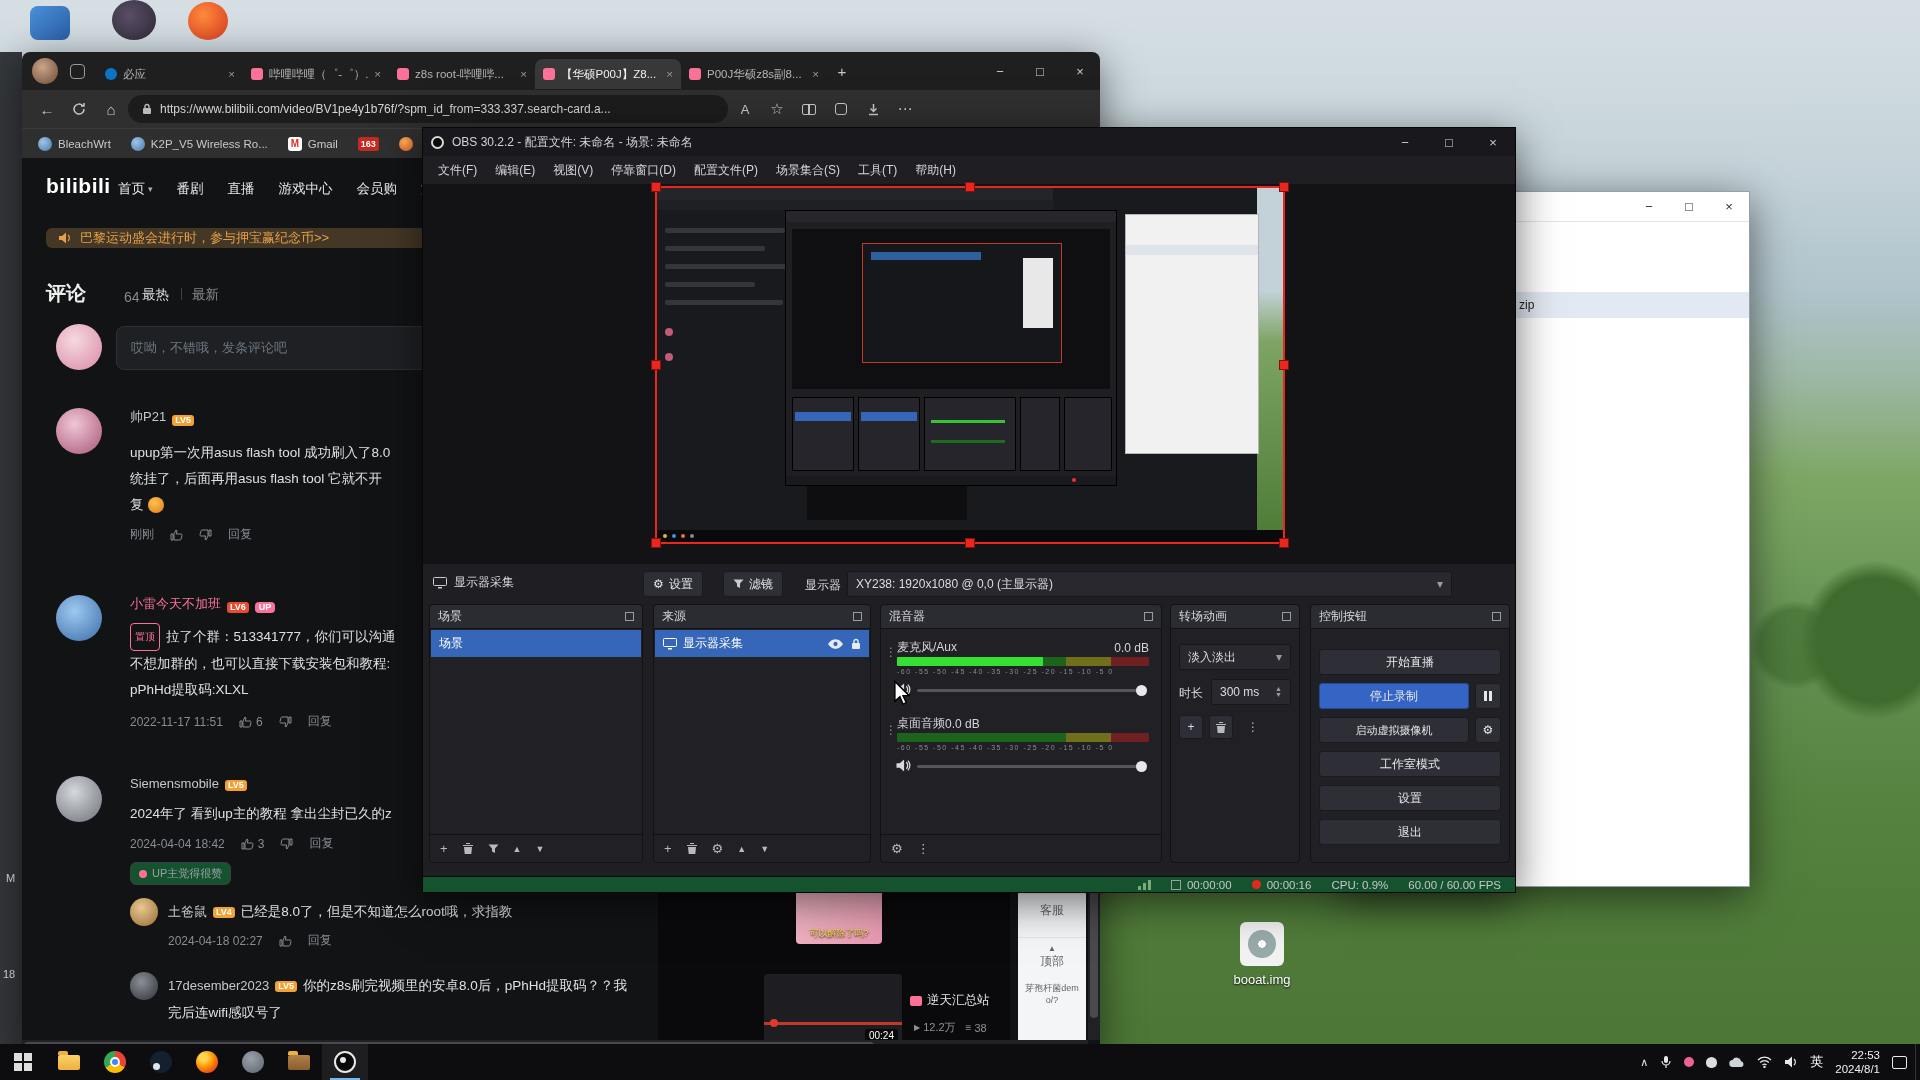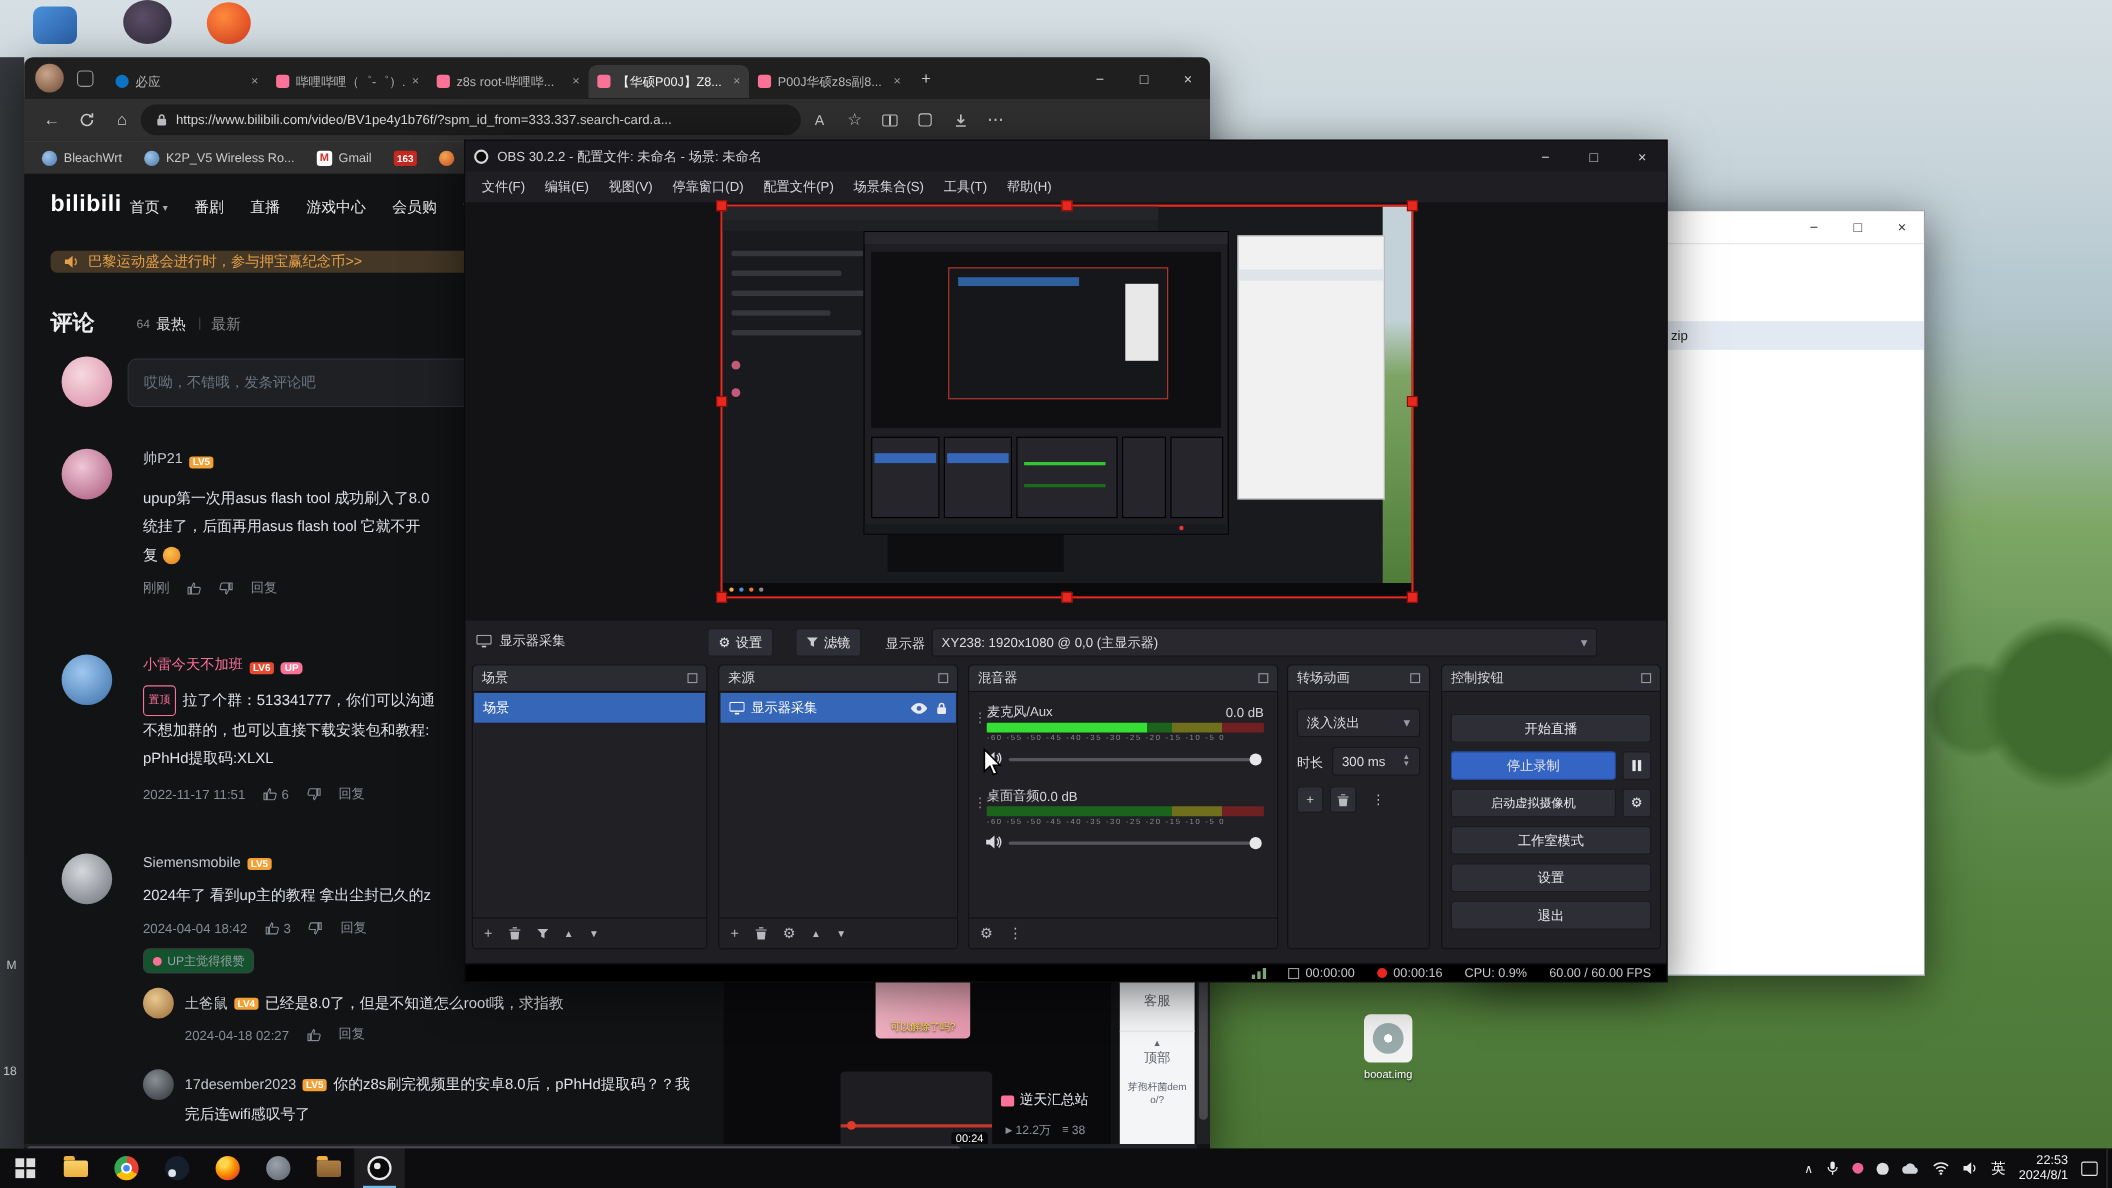--- a/index.html
+++ b/index.html
@@ -5,21 +5,21 @@
 *{box-sizing:border-box;margin:0;padding:0}
 html,body{width:1920px;height:1080px;overflow:hidden}
 body{font-family:"Liberation Sans","DejaVu Sans",sans-serif;font-size:12px;color:#ddd;position:relative;background:#9ab}
 .a{position:absolute}
 .f{display:flex;align-items:center}
 
 #wall{position:absolute;inset:0;background:linear-gradient(180deg,#d6dfe4 0%,#c6d4da 15%,#b0c4cb 27%,#9db8a6 35%,#7ea765 44%,#669355 58%,#55823f 75%,#4a7434 100%)}
 .tree{position:absolute;border-radius:50%;background:radial-gradient(ellipse at center,#3f6b2e 0 55%,rgba(63,107,46,0) 70%)}
 
 .dicon{position:absolute}
-.dlabel{position:absolute;color:#fff;font-size:10px;text-align:center;text-shadow:0 1px 2px #000}
+.dlabel{position:absolute;color:#fff;font-size:13px;text-align:center;text-shadow:0 1px 2px #000}
 #sliver{position:absolute;left:0;top:52px;width:22px;height:992px;background:#35383c;z-index:3;color:#e0e0e0;font-size:11px}
 
 .window{position:absolute;box-shadow:0 10px 40px rgba(0,0,0,.55)}
 
 #browser{left:22px;top:52px;width:1078px;height:1000px;background:#1f1f1f;border-radius:8px 8px 0 0;z-index:10}
 #tabstrip{height:38px;display:flex;align-items:center;padding-left:10px}
 .tab{height:30px;width:146px;margin-top:6px;border-radius:8px 8px 0 0;display:flex;align-items:center;gap:6px;padding:0 8px;color:#b5b5b5;font-size:11.5px}
 .tab.active{background:#383838;color:#f0f0f0}
 .fav{width:12px;height:12px;border-radius:3px;background:#fb7299;flex:none}
 .fav.bing{border-radius:50%;background:#0b74c4}
@@ -71,21 +71,21 @@
 .ptool{position:absolute;left:0;right:0;bottom:0;height:28px;border-top:1px solid #121215;display:flex;align-items:center;gap:14px;padding:0 10px;color:#b9b9bf;font-size:13px}
 .selrow{position:absolute;left:1px;right:1px;top:25px;height:27px;background:#3566b8;color:#fff;display:flex;align-items:center;gap:6px;padding:0 8px;font-size:12px}
 .obtn{position:absolute;left:8px;right:8px;height:26px;background:#2e2e36;border:1px solid #1a1a20;border-radius:3px;color:#e6e6ea;display:flex;align-items:center;justify-content:center;font-size:12px}
 .obtn.blue{background:#3465c4;border-color:#24499a}
 .sq{position:absolute;right:8px;width:26px;height:26px;background:#2e2e36;border:1px solid #1a1a20;border-radius:3px;display:flex;align-items:center;justify-content:center;color:#e6e6ea}
 .meter1{position:absolute;left:16px;right:12px;height:9px;border-radius:1px;background:linear-gradient(90deg,#35e035 0 58%,#1c641c 58% 67%,#70701c 67% 85%,#702020 85% 100%)}
 .meter2{position:absolute;left:16px;right:12px;height:9px;border-radius:1px;background:linear-gradient(90deg,#1c641c 0 67%,#70701c 67% 85%,#702020 85% 100%)}
 .scale{position:absolute;left:16px;right:12px;font-size:7px;letter-spacing:1.5px;color:#8a8a90;white-space:nowrap;overflow:hidden}
 .track{position:absolute;left:36px;right:16px;height:3px;background:#55555c;border-radius:2px}
 .knob{position:absolute;width:11px;height:11px;border-radius:50%;background:#e8e8ea}
-#ostatus{position:absolute;left:0;right:0;bottom:0;height:16px;background:#000000;border-top:1px solid #0e0e10;display:flex;align-items:center;justify-content:flex-end;gap:20px;padding-right:14px;font-size:11.5px;color:#c6c6cc}
+#ostatus{position:absolute;left:0;right:0;bottom:0;height:16px;background:#14532d;border-top:1px solid #0e0e10;display:flex;align-items:center;justify-content:flex-end;gap:20px;padding-right:14px;font-size:11.5px;color:#c6c6cc}
 .dot{width:9px;height:9px;border-radius:50%;background:#e8271f}
 
 #taskbar{position:absolute;left:0;right:0;top:1044px;height:36px;background:#0d0d10;z-index:50;display:flex;align-items:center}
 .ticon{width:46px;height:36px;display:flex;align-items:center;justify-content:center;position:relative}
 .ticon.active{background:rgba(255,255,255,.07)}
 .ticon.active::after{content:"";position:absolute;left:8px;right:8px;bottom:0;height:2px;background:#76b9ed}
 .circ{width:22px;height:22px;border-radius:50%}
 .folder{width:22px;height:15px;background:linear-gradient(#f9d16a,#eeb13f);border-radius:2px;position:relative}
 .folder::before{content:"";position:absolute;top:-4px;left:0;width:10px;height:4px;background:#eeb13f;border-radius:2px 2px 0 0}
 #tray{margin-left:auto;display:flex;align-items:center;gap:12px;padding-right:8px;color:#e8e8e8}
@@ -217,21 +217,21 @@
       <span class="bnav">赛</span>
     </div>
     <div id="notice">
       <svg width="14" height="12" viewBox="0 0 14 12">
           <path d="M1 4h3l4-3.5v11L4 8H1z" fill="#e5a049"></path>
           <path d="M10 3a4 4 0 010 6" stroke="#e5a049" fill="none" stroke-width="1.2"></path>
         </svg>
       <span>巴黎运动盛会进行时，参与押宝赢纪念币&gt;&gt;</span>
     </div>
     <div class="a" style="left:24px;top:122px;font-size:20px;font-weight:bold;color:#eee">评论</div>
-    <div class="a" style="left:102px;top:131px;font-size:11px;color:#888">64</div>
+    <div class="a" style="left:102px;top:131px;font-size:14px;color:#888">64</div>
     <div class="a" style="left:120px;top:128px;font-size:13.5px;color:#ddd">最热</div>
     <div class="a" style="left:158px;top:128px;color:#444">|</div>
     <div class="a" style="left:170px;top:128px;font-size:13.5px;color:#888">最新</div>
 
     <div class="a" style="left:34px;top:166px;width:46px;height:46px;border-radius:50%;background:radial-gradient(circle at 40% 35%,#f6d9e0,#d98aa6)"></div>
     <div class="a f" style="left:94px;top:168px;width:380px;height:44px;background:#1e2024;border:1px solid #2e3136;border-radius:8px;padding-left:14px">
       <span style="color:#6d757e;font-size:13px">哎呦，不错哦，发条评论吧</span>
     </div>
 
     <div class="cmt" style="top:250px">

